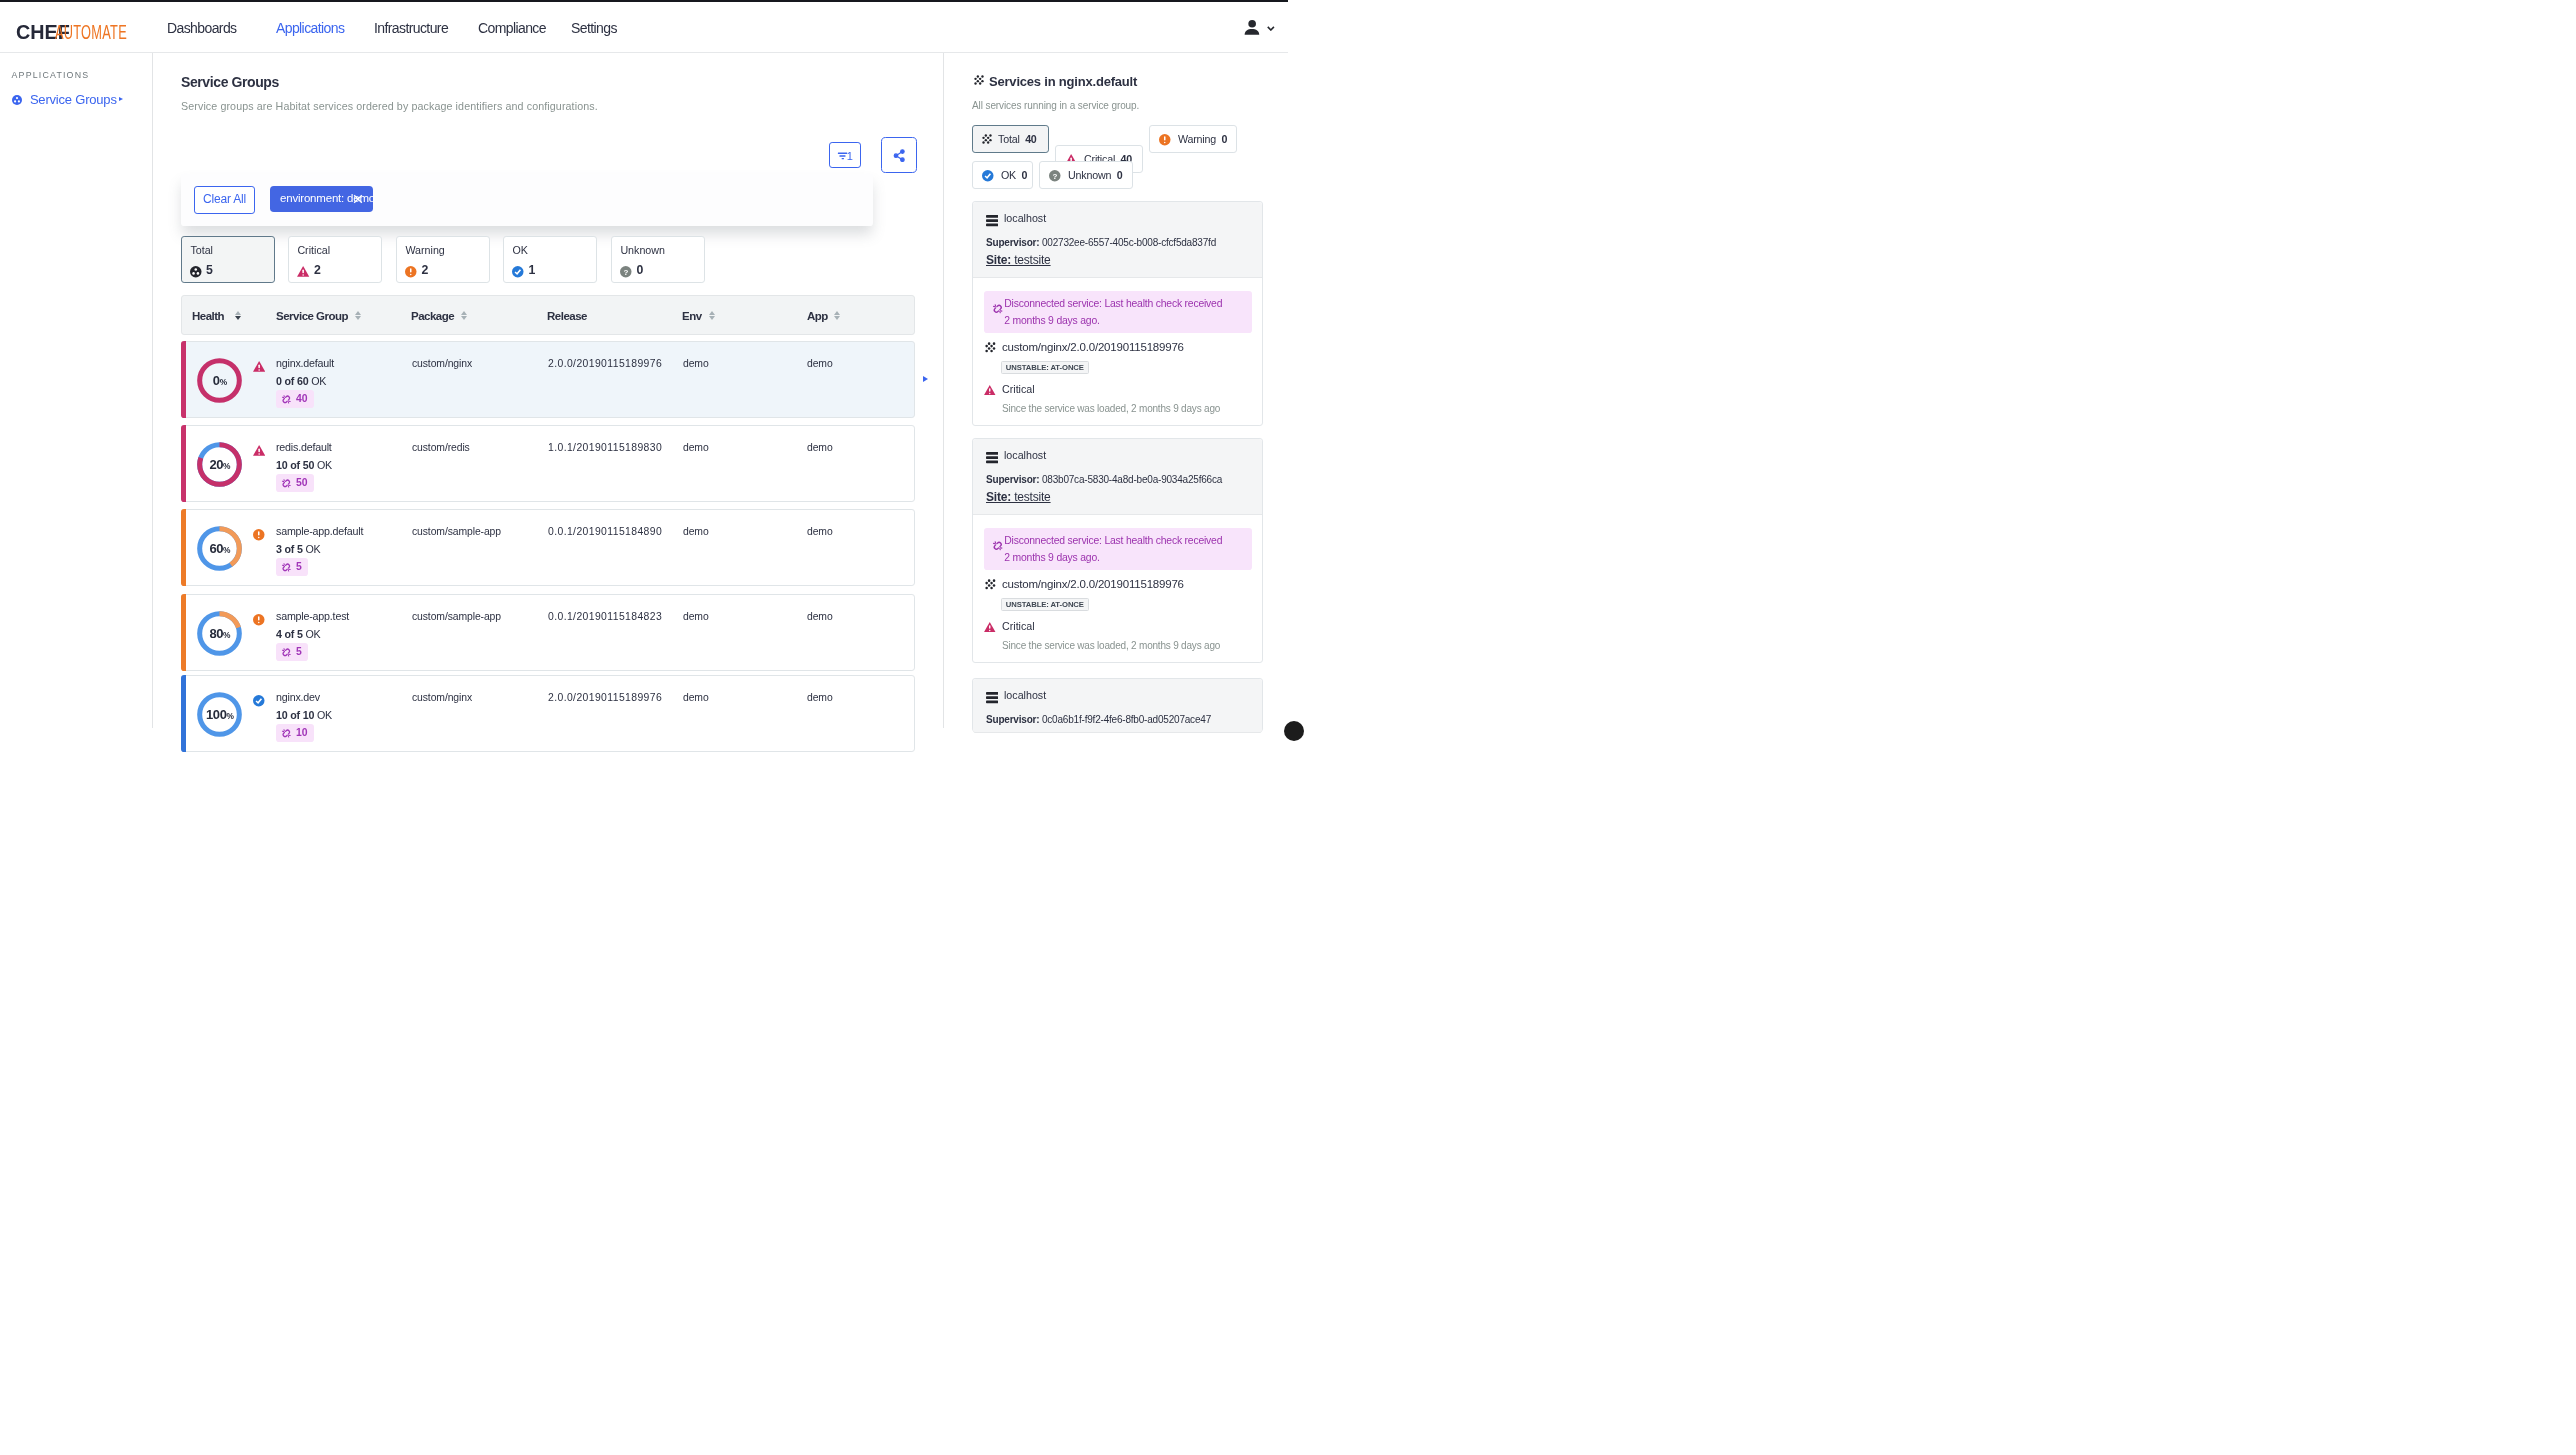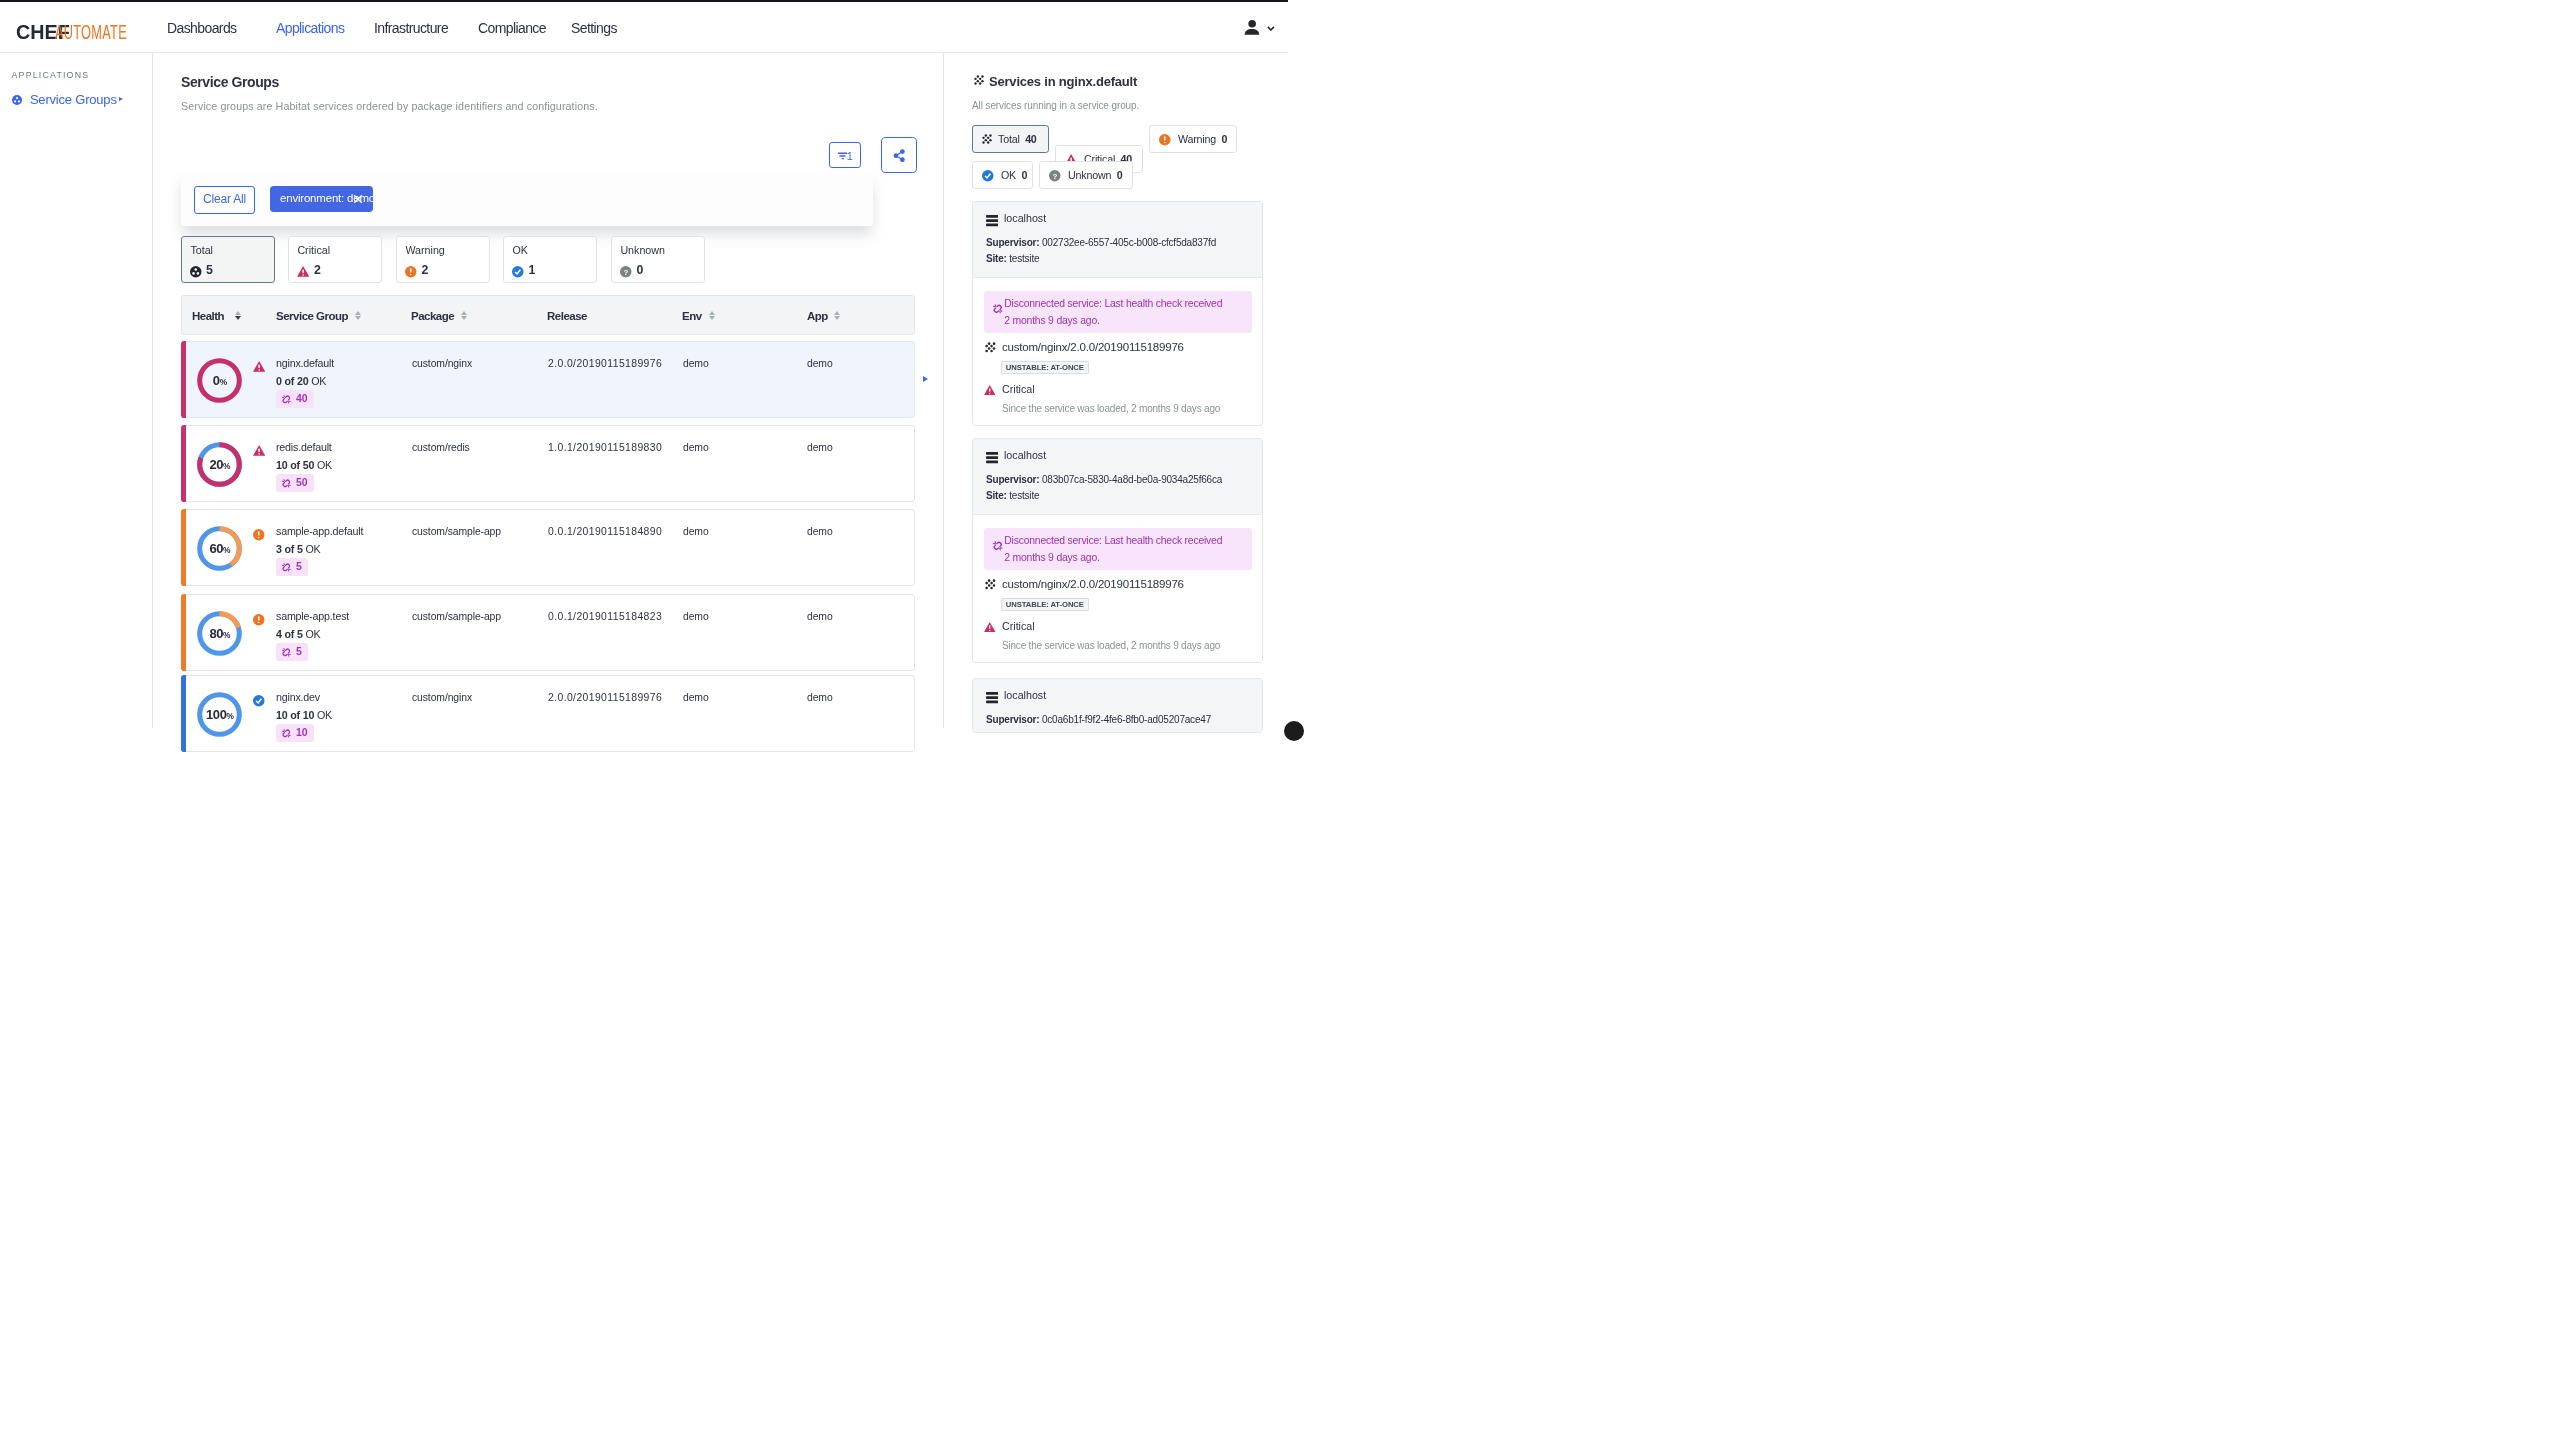--- a/index.html
+++ b/index.html
@@ -100,21 +100,21 @@
 .pill .ic { position:absolute; left:9.2px; top:8.4px; }
 .pill .tx { position:absolute; top:8.4px; line-height:1; letter-spacing:-0.2px; }
 .pill b { font-weight:bold; }
 .svcard { position:absolute; left:28px; width:291px; background:#fff;
   border:0.8px solid #e2e6e9; border-radius:3.1px; }
 .svcard .hd { position:absolute; left:0; top:0; width:100%; height:76px; background:#f4f5f6;
   border-bottom:0.8px solid #e6e8ea; border-radius:3.1px 3.1px 0 0; }
 .svcard .srv { position:absolute; left:13px; top:13.4px; }
 .svcard .host { position:absolute; left:31px; top:11px; font-size:10.7px; line-height:1; }
 .svcard .sup { position:absolute; left:13px; top:36px; font-size:10px; letter-spacing:-0.2px; line-height:1; white-space:nowrap; }
-.svcard .site { position:absolute; left:13px; top:52px; font-size:10px; letter-spacing:-0.2px; line-height:1; }
+.svcard .site { position:absolute; left:13px; top:52px; font-size:12px; letter-spacing:-0.2px; line-height:1;text-decoration:underline; }
 .svcard .banner { position:absolute; left:11px; top:89px; width:268px; height:42px;
   background:#f8e4fb; border-radius:3.1px; color:#9c33ae; font-size:10.4px; }
 .svcard .banner svg { position:absolute; left:8.4px; top:12.3px; }
 .svcard .banner .l1 { position:absolute; left:20.3px; top:7.7px; letter-spacing:-0.2px; line-height:1; white-space:nowrap; }
 .svcard .banner .l2 { position:absolute; left:20.3px; top:24.5px; letter-spacing:-0.2px; line-height:1; }
 .svcard .pkg { position:absolute; left:29px; top:140px; font-size:11.5px; letter-spacing:-0.2px; line-height:1; white-space:nowrap; }
 .svcard .pkgic { position:absolute; left:12.3px; top:140px; }
 .svcard .tag { position:absolute; left:28px; top:159px; height:13px; background:#f4f5f6;
   border:0.8px solid #d9dcdf; border-radius:1.5px; font-size:7.7px; font-weight:bold; color:#3f4752;
   line-height:11.5px; padding:0 3.8px; letter-spacing:-0.1px; }
@@ -273,21 +273,21 @@
     <svg class="donut" width="45" height="45" viewBox="0 0 59 59">
         <circle cx="29.5" cy="29.5" r="26" fill="none" stroke="#c5306a" stroke-width="6.6"></circle>
       </svg>
     <div class="pct">0<small>%</small></div>
     <svg class="sic" width="12.3" height="10.7" viewBox="0 0 16 14">
         <path d="M8 0 L16 14 L0 14 Z" fill="#ca2c66"></path>
         <rect x="7" y="4.5" width="2" height="5" fill="#fff" rx="1"></rect>
         <rect x="7" y="10.8" width="2" height="2" fill="#fff" rx="1"></rect>
       </svg>
     <div class="nm">nginx.default</div>
-    <div class="ok"><b>0 of 20</b> OK</div>
+    <div class="ok"><b>0 of 60</b> OK</div>
     <div class="badge"><svg width="10.7" height="10.7" viewBox="0 0 17 17">
           <g transform="rotate(-45 8.5 8.5)" stroke="#a136b8" stroke-width="2" fill="none" stroke-linecap="round">
             <path d="M7.2 5.4 h-1.5 a3.1 3.1 0 0 0 0 6.2 h1.5"></path>
             <path d="M9.8 5.4 h1.5 a3.1 3.1 0 0 1 0 6.2 h-1.5"></path>
           </g>
           <g stroke="#a136b8" stroke-width="1.6" stroke-linecap="round">
             <line x1="4.7" y1="2.6" x2="5.3" y2="4.6"></line>
             <line x1="2.3" y1="5" x2="4.3" y2="5.6"></line>
             <line x1="12.6" y1="11.4" x2="14.6" y2="12"></line>
             <line x1="11.6" y1="12.4" x2="12.2" y2="14.4"></line>

